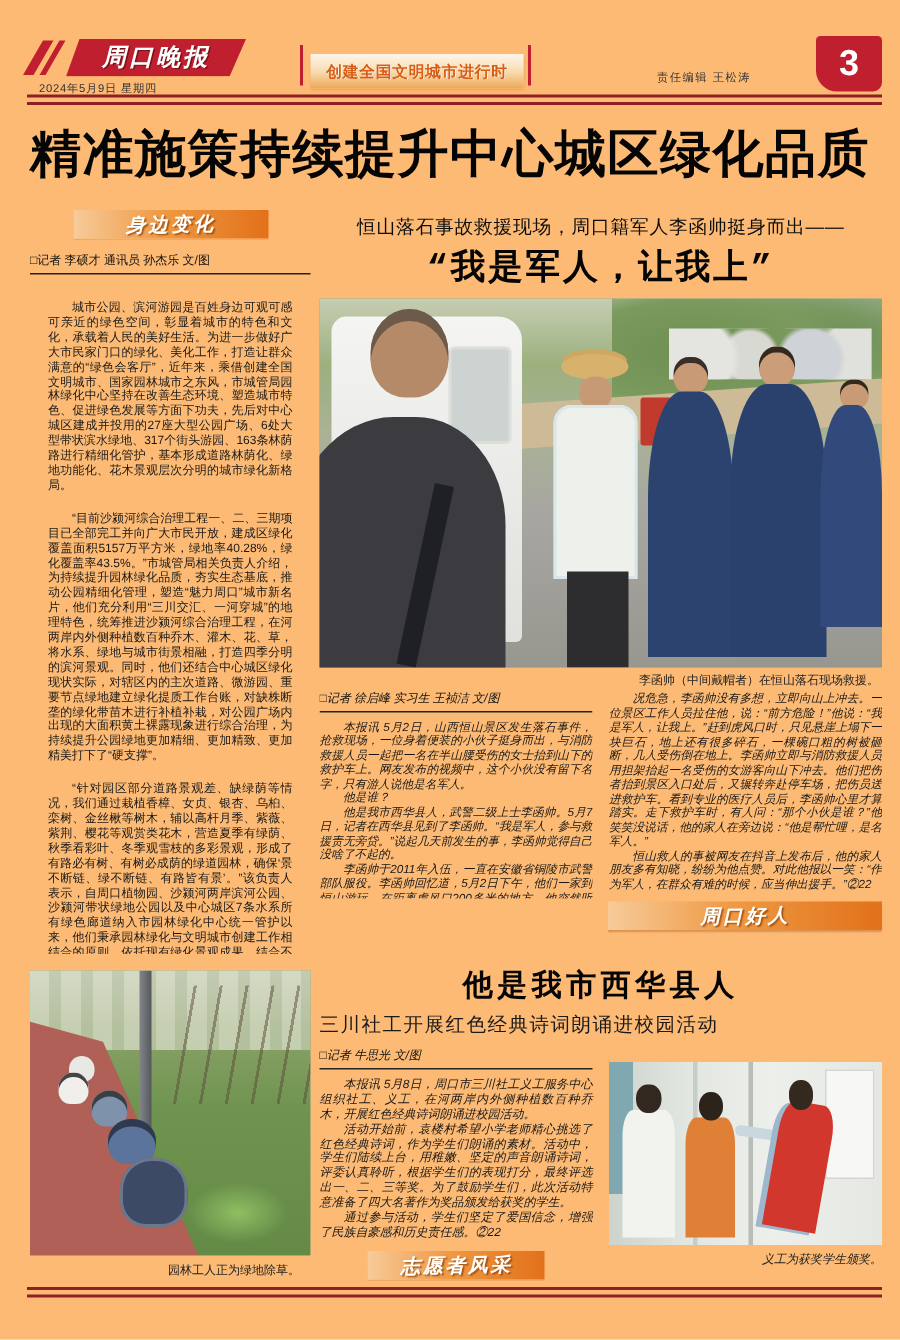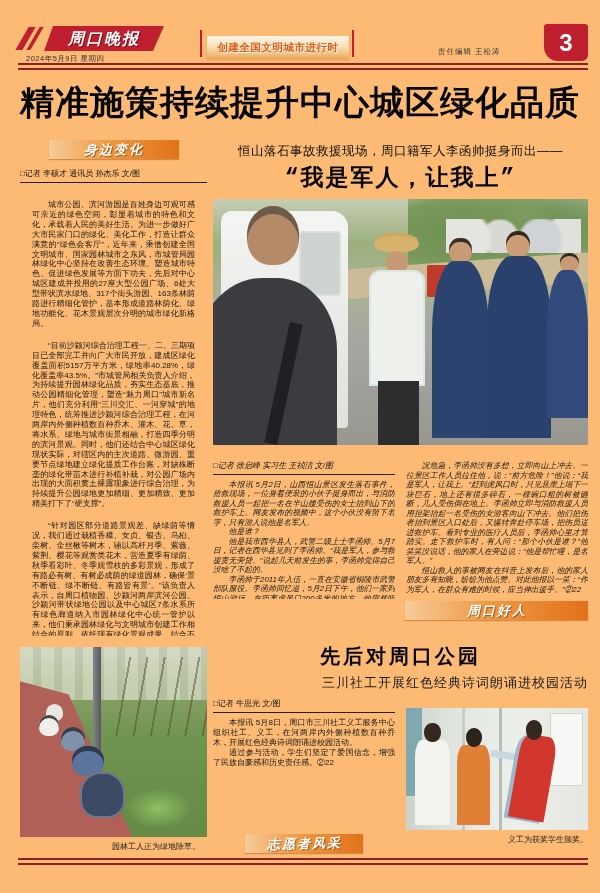--- a/index.html
+++ b/index.html
@@ -58,23 +58,23 @@
   .caption-hero{position:absolute;left:213px;top:448px;width:373px;text-align:right;}
   .hero-cols{position:absolute;left:213px;top:461px;width:375px;display:flex;gap:11px;font-style:italic;}
   .hcol{width:182px;font-size:7.8px;line-height:9.5px;text-align:justify;color:#181818;height:138px;overflow:hidden;}
   .hcol p{margin:0;text-indent:2em;}
   .byline2{border-bottom:1px solid #222;padding-bottom:3px;margin-bottom:5px;font-size:8px;color:#111;}
   .badge-haoren{position:absolute;left:405px;top:601px;width:183px;}
 
   
   .bottom-headline{position:absolute;left:213px;top:643px;width:375px;text-align:center;
     font-family:"DejaVu Sans",sans-serif;font-size:20px;font-weight:900;color:#050505;letter-spacing:3px;}
-  .bottom-subhead{position:absolute;left:213px;top:674px;width:375px;text-align:right;font-size:13px;color:#1a1a1a;letter-spacing:1px;}
+  .bottom-subhead{position:absolute;left:213px;top:674px;width:375px;text-align:left;font-size:13px;color:#1a1a1a;letter-spacing:1px;}
   .bottom-cols{position:absolute;left:213px;top:699px;width:375px;display:flex;gap:11px;}
-  .bcol{width:182px;font-size:8px;line-height:9.9px;text-align:justify;}
+  .bcol{width:182px;font-size:8px;line-height:9.9px;text-align:justify;font-style:italic;}
   .bcol p{margin:0;text-indent:2em;}
   .badge-fengcai{position:absolute;left:245px;top:834px;width:118px;}
   .photo-bottom{position:relative;width:182px;height:122px;margin-top:9px;overflow:hidden;background:#e3e6e1;}
   .caption-bottom{margin-top:5px;text-align:right;}
 
   
   .abs{position:absolute;}
   
   .ph-bg{inset:0;background:linear-gradient(180deg,#c6cdb3 0%,#9cb07e 18%,#a9b295 36%,#a8a6a1 58%,#97968f 100%);}
   .ph-trees{left:52%;top:0;width:48%;height:36%;
@@ -196,45 +196,47 @@
     <div class="abs ph-s1-head"></div>
     <div class="abs ph-s1-body"></div>
     <div class="abs ph-s2-head"></div>
     <div class="abs ph-s2-body"></div>
     <div class="abs ph-s3-head"></div>
     <div class="abs ph-s3-body"></div>
     <div class="abs ph-back-head"></div>
     <div class="abs ph-back-body"></div>
     <div class="abs ph-strap"></div>
   </div>
+  <div class="caption caption-hero">李函帅（中间戴帽者）在恒山落石现场救援。</div>
 
   <div class="hero-cols">
     <div class="hcol">
       <div class="byline2">□记者 徐启峰 实习生 王祯洁 文/图</div>
       <p>本报讯 5月2日，山西恒山景区发生落石事件，抢救现场，一位身着便装的小伙子挺身而出，与消防救援人员一起把一名在半山腰受伤的女士抬到山下的救护车上。网友发布的视频中，这个小伙没有留下名字，只有游人说他是名军人。</p>
       <p>他是谁？</p>
       <p>他是我市西华县人，武警二级上士李函帅。5月7日，记者在西华县见到了李函帅。“我是军人，参与救援责无旁贷。”说起几天前发生的事，李函帅觉得自己没啥了不起的。</p>
       <p>李函帅于2011年入伍，一直在安徽省铜陵市武警部队服役。李函帅回忆道，5月2日下午，他们一家到恒山游玩，在距离虎风口200多米的地方，他突然听见前方一声巨响，声如炸雷。片刻后，大批游客从山上跑下来，说前方发生落石，情</p>
     </div>
     <div class="hcol">
       <p>况危急，李函帅没有多想，立即向山上冲去。一位景区工作人员拉住他，说：“前方危险！”他说：“我是军人，让我上。”赶到虎风口时，只见悬崖上塌下一块巨石，地上还有很多碎石，一棵碗口粗的树被砸断，几人受伤倒在地上。李函帅立即与消防救援人员用担架抬起一名受伤的女游客向山下冲去。他们把伤者抬到景区入口处后，又辗转奔赴停车场，把伤员送进救护车。看到专业的医疗人员后，李函帅心里才算踏实。走下救护车时，有人问：“那个小伙是谁？”他笑笑没说话，他的家人在旁边说：“他是帮忙哩，是名军人。”</p>
       <p>恒山救人的事被网友在抖音上发布后，他的家人朋友多有知晓，纷纷为他点赞。对此他报以一笑：“作为军人，在群众有难的时候，应当伸出援手。”②22</p>
     </div>
   </div>
   <div class="badge badge-haoren">
     <span>周口好人</span>
   </div>
 
-  <div class="bottom-headline">先后对周口公园</div>
+  <div class="bottom-headline">他是我市西华县人</div>
   <div class="bottom-subhead">三川社工开展红色经典诗词朗诵进校园活动</div>
 
   <div class="bottom-cols">
     <div class="bcol">
       <div class="byline2">□记者 牛思光 文/图</div>
       <p>本报讯 5月8日，周口市三川社工义工服务中心组织社工、义工，在河两岸内外侧种植数百种乔木，开展红色经典诗词朗诵进校园活动。</p>
+      <p>活动开始前，袁楼村希望小学老师精心挑选了红色经典诗词，作为学生们朗诵的素材。活动中，学生们陆续上台，用稚嫩、坚定的声音朗诵诗词，评委认真聆听，根据学生们的表现打分，最终评选出一、二、三等奖。为了鼓励学生们，此次活动特意准备了四大名著作为奖品颁发给获奖的学生。</p>
       <p>通过参与活动，学生们坚定了爱国信念，增强了民族自豪感和历史责任感。②22</p>
     </div>
     <div class="bcol">
       <div class="photo-bottom">
         <div class="abs pb-bg"></div>
         <div class="abs pb-teal"></div>
         <div class="abs pb-line2"></div>
         <div class="abs pb-line1"></div>
         <div class="abs pb-poster"></div>
         <div class="abs pb-k1-body"></div>

